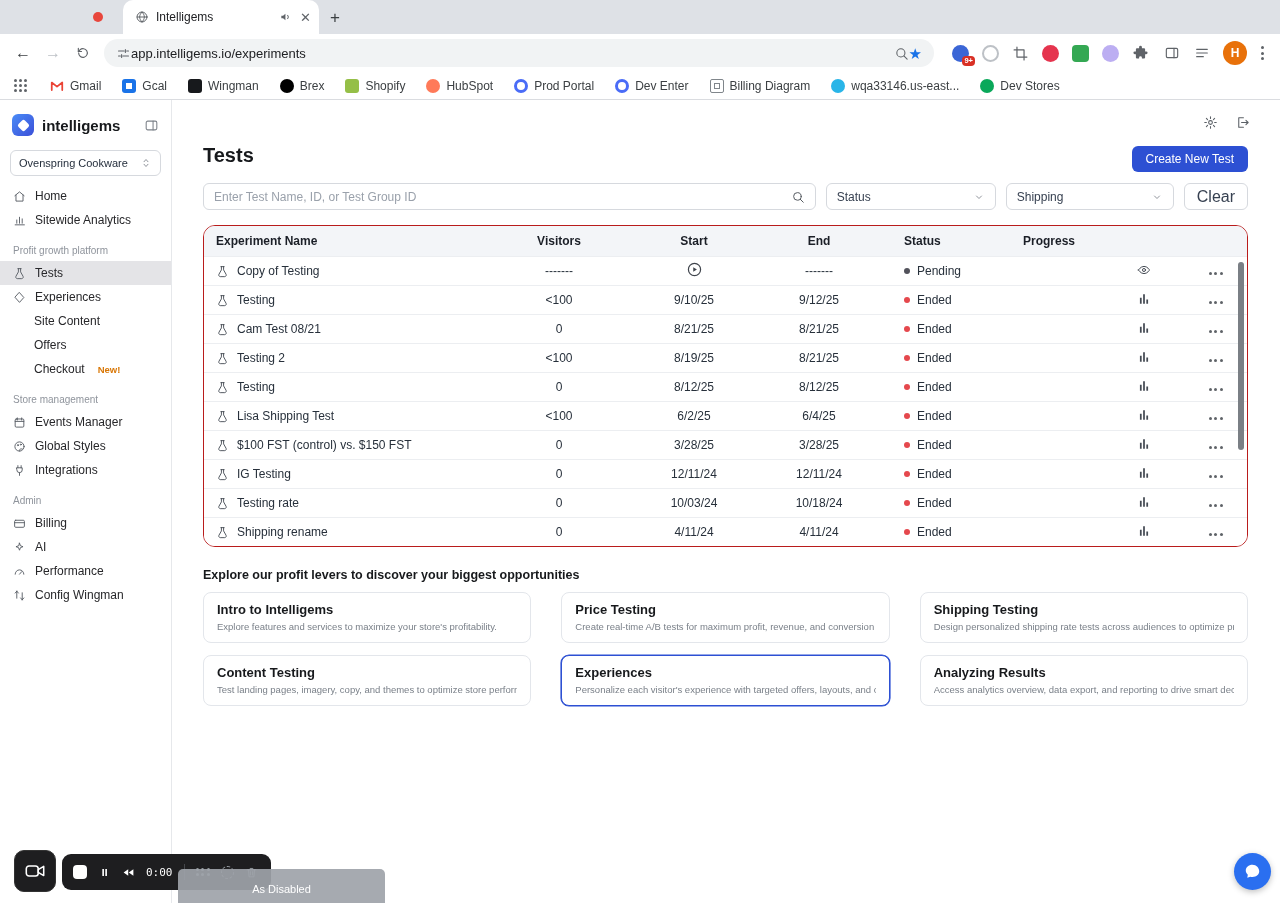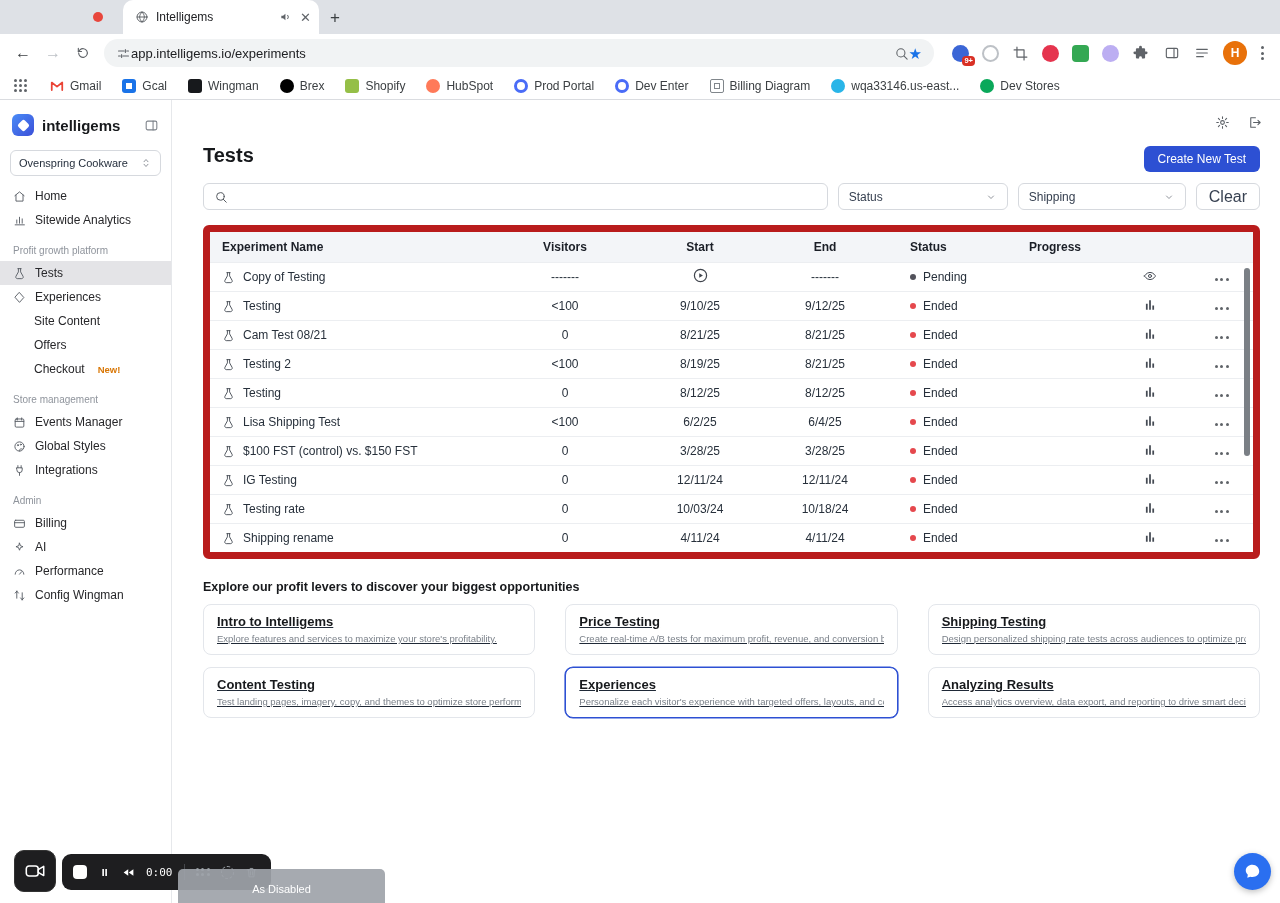--- a/index.html
+++ b/index.html
@@ -74,39 +74,39 @@
   .filters { display:flex; gap:10px; margin-top:16px; align-items:center; }
   .searchbox { flex:1; height:27px; border:1px solid #d6d9de; border-radius:6px; display:flex; align-items:center; padding:0 10px; gap:8px; }
   .searchbox input { flex:1; border:none; outline:none; font-size:12px; color:#1f2937; background:none; }
   .searchbox input::placeholder { color:#9aa1ab; }
   .searchbox svg { width:14px; height:14px; stroke:#54595f; flex:none; }
   .select { height:27px; border:1px solid #d6d9de; border-radius:6px; display:flex; align-items:center; justify-content:space-between; padding:0 10px; font-size:12px; color:#374151; }
   .select svg { width:12px; height:12px; stroke:#7d828a; }
   .w-status { width:170px; } .w-type { width:168px; }
   .clear { height:27px; border:1px solid #d6d9de; background:#fff; border-radius:6px; font-size:16px; color:#374151; padding:0 12px; }
 
-  .table { margin-top:15px; border:7px solid #b91c1c; border-radius:6px; position:relative; overflow:hidden; }
+  .table { margin-top:15px; border:1px solid #b91c1c; border-radius:12px; position:relative; overflow:hidden; }
   .thead, .tr { display:grid; grid-template-columns:290px 130px 140px 110px 120px 110px 80px 63px; align-items:center; }
   .thead { height:30px; background:#f3f5f8; font-size:12px; font-weight:700; color:#1b1f27; }
   .tr { height:29px; border-top:1px solid #eceef1; font-size:12px; color:#27303b; background:#fff; }
   .td.name { display:flex; align-items:center; gap:8px; padding-left:12px; white-space:nowrap; overflow:hidden; }
   .td.c { text-align:center; }
   .td.status { display:flex; align-items:center; gap:7px; padding-left:30px; }
   .dot { width:6px; height:6px; border-radius:50%; flex:none; }
   .dot.ended { background:var(--status-ended,#e5484d); }
   .dot.pending { background:var(--status-pending,#52525b); }
   .ic { display:inline-flex; } .ic svg { width:13px; height:13px; stroke:#454b54; }
   .ic.act svg { width:14px; height:14px; }
   .playbtn { display:inline-flex; background:none; border:none; }
   .playbtn svg { width:17px; height:17px; stroke:#3f444c; }
   .kdots { display:inline-flex; gap:2.5px; align-items:center; justify-content:center; padding:4px; }
   .thumb { position:absolute; right:3px; top:36px; width:6px; height:188px; background:#7a7f85; border-radius:3px; }
 
   .explore-h { margin-top:21px; font-size:12.5px; font-weight:700; color:#17191c; }
-  .cards { display:grid; grid-template-columns:repeat(3,1fr); gap:12px 30px; margin-top:10px;text-decoration:underline; }
+  .cards { display:grid; grid-template-columns:repeat(3,1fr); gap:12px 30px; margin-top:10px; }
   .card { border:1px solid #e3e6eb; border-radius:8px; padding:9px 13px; min-height:51px; background:#fff; overflow:hidden; }
   .card.hl { border-color:var(--accent,#2d50d3); box-shadow:0 0 0 .6px var(--accent,#2d50d3); }
   .card h3 { font-size:13px; font-weight:600; color:#17191c; margin-bottom:4px; }
   .card p { font-size:9.5px; color:#7a8089; white-space:nowrap; overflow:hidden; }
 
   
   .cam-btn { position:absolute; left:14px; top:850px; width:42px; height:42px; background:#1e1e20; border-radius:10px; display:flex; align-items:center; justify-content:center; border:1px solid #333; }
   .cam-btn svg { width:22px; height:22px; stroke:#fff; }
   .rec-pill { position:absolute; left:62px; top:854px; width:209px; height:36px; background:#1e1e20; border-radius:9px; display:flex; align-items:center; padding:0 11px; gap:11px; }
   .stop-btn { width:14px; height:14px; background:#fff; border-radius:4px; border:none; flex:none; }
@@ -371,20 +371,21 @@
         </svg>
       <svg viewBox="0 0 24 24">
           <path d="M13.5 4.5H6v15h7.5M10.5 12H21M17.5 8.5L21 12l-3.5 3.5"></path>
         </svg>
     </div>
     <h1 class="title">Tests</h1>
     <button class="create">Create New Test</button>
 
     <div class="filters">
       <div class="searchbox">
+        <input placeholder="Enter Test Name, ID, or Test Group ID" style="">
         <svg viewBox="0 0 24 24">
             <circle cx="11" cy="11" r="6.5"></circle>
             <path d="M15.8 15.8L21 21"></path>
           </svg>
       </div>
       <div class="select w-status">
         <span>Status</span>
         <svg viewBox="0 0 24 24">
             <path d="M7 10l5 5 5-5"></path>
           </svg>

